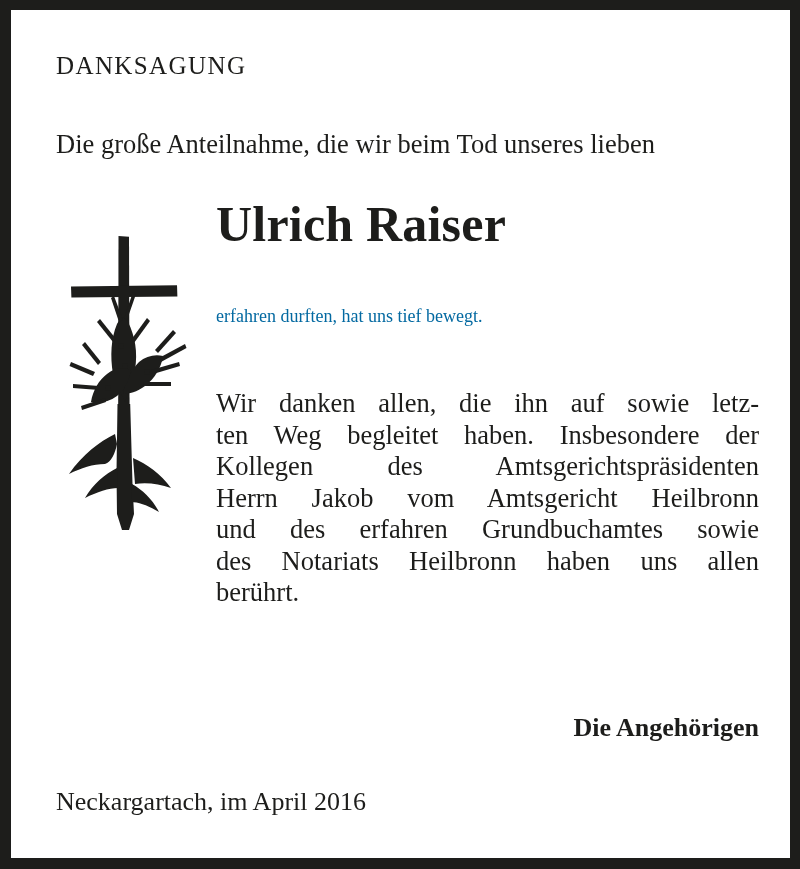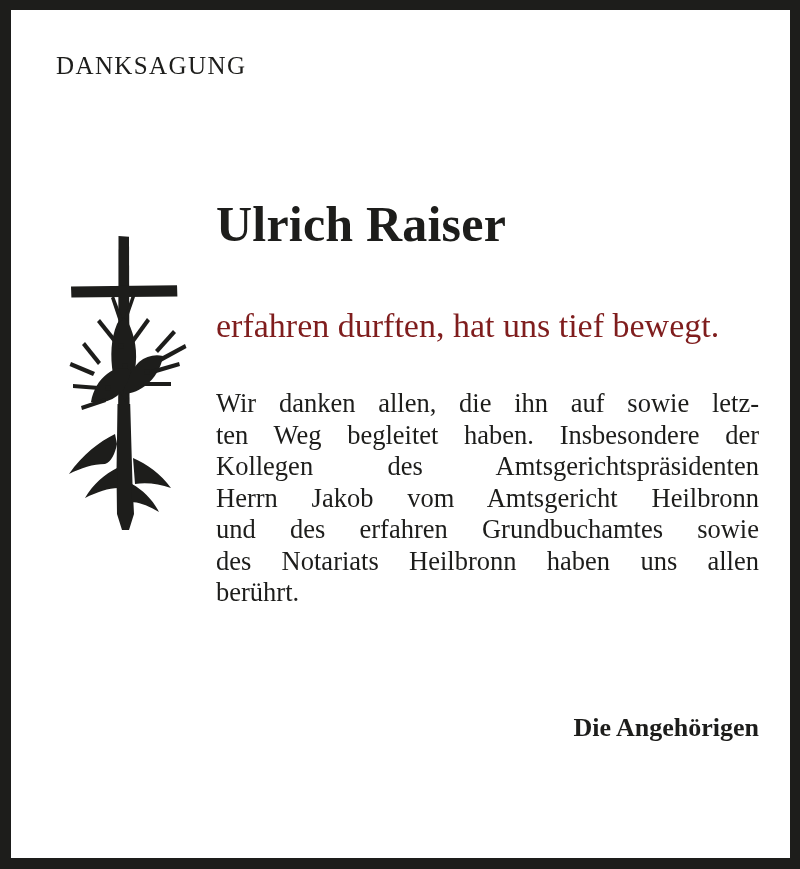--- a/index.html
+++ b/index.html
@@ -78,23 +78,23 @@
     color: #1d1d1b;
     letter-spacing: 0.2px;
     white-space: nowrap;
   }
 
   .after-name {
     position: absolute;
     left: 205px;
     top: 296px;
     width: 545px;
-    font-size: 34px;
-    line-height: 1.15;
-    color: #7f1d1d;
+    font-size: 18px;
+    line-height: 1.15;
+    color: #0369a1;
     white-space: nowrap;
   }
 
   .body-para {
     position: absolute;
     left: 205px;
     top: 378px;
     width: 543px;
     font-size: 26.5px;
     line-height: 31.5px;
@@ -137,20 +137,21 @@
   }
 </style>
 </head>
 <body>
 
 <div class="notice">
   <div class="notice-inner">
 
     <div class="danksagung">DANKSAGUNG</div>
 
+    <div class="intro-line">Die große Anteilnahme, die wir beim Tod unseres lieben</div>
 
     <div class="emblem">
       <svg viewBox="0 0 140 320" xmlns="http://www.w3.org/2000/svg" aria-hidden="true">
         <g fill="#1d1d1b">
 
           <path d="M63.5 14 L74 14.8 L74.6 192 L63.2 192 Z"></path>
 
           <path d="M16 64.5 L122 63.2 L122.4 74.6 L16.4 75.6 Z"></path>
         </g>
 
@@ -206,15 +207,16 @@
       <span class="ln">ten Weg begleitet haben. Insbesondere der</span>
       <span class="ln">Kollegen des Amtsgerichtspräsidenten</span>
       <span class="ln">Herrn Jakob vom Amtsgericht Heilbronn</span>
       <span class="ln">und des erfahren Grundbuchamtes sowie</span>
       <span class="ln">des Notariats Heilbronn haben uns allen</span>
       <span class="ln last">berührt.</span>
     </div>
 
     <div class="signature">Die Angehörigen</div>
 
+    <div class="place-date">Neckargartach, im April 2016</div>
 
   </div>
 </div>
 
 </body></html>

